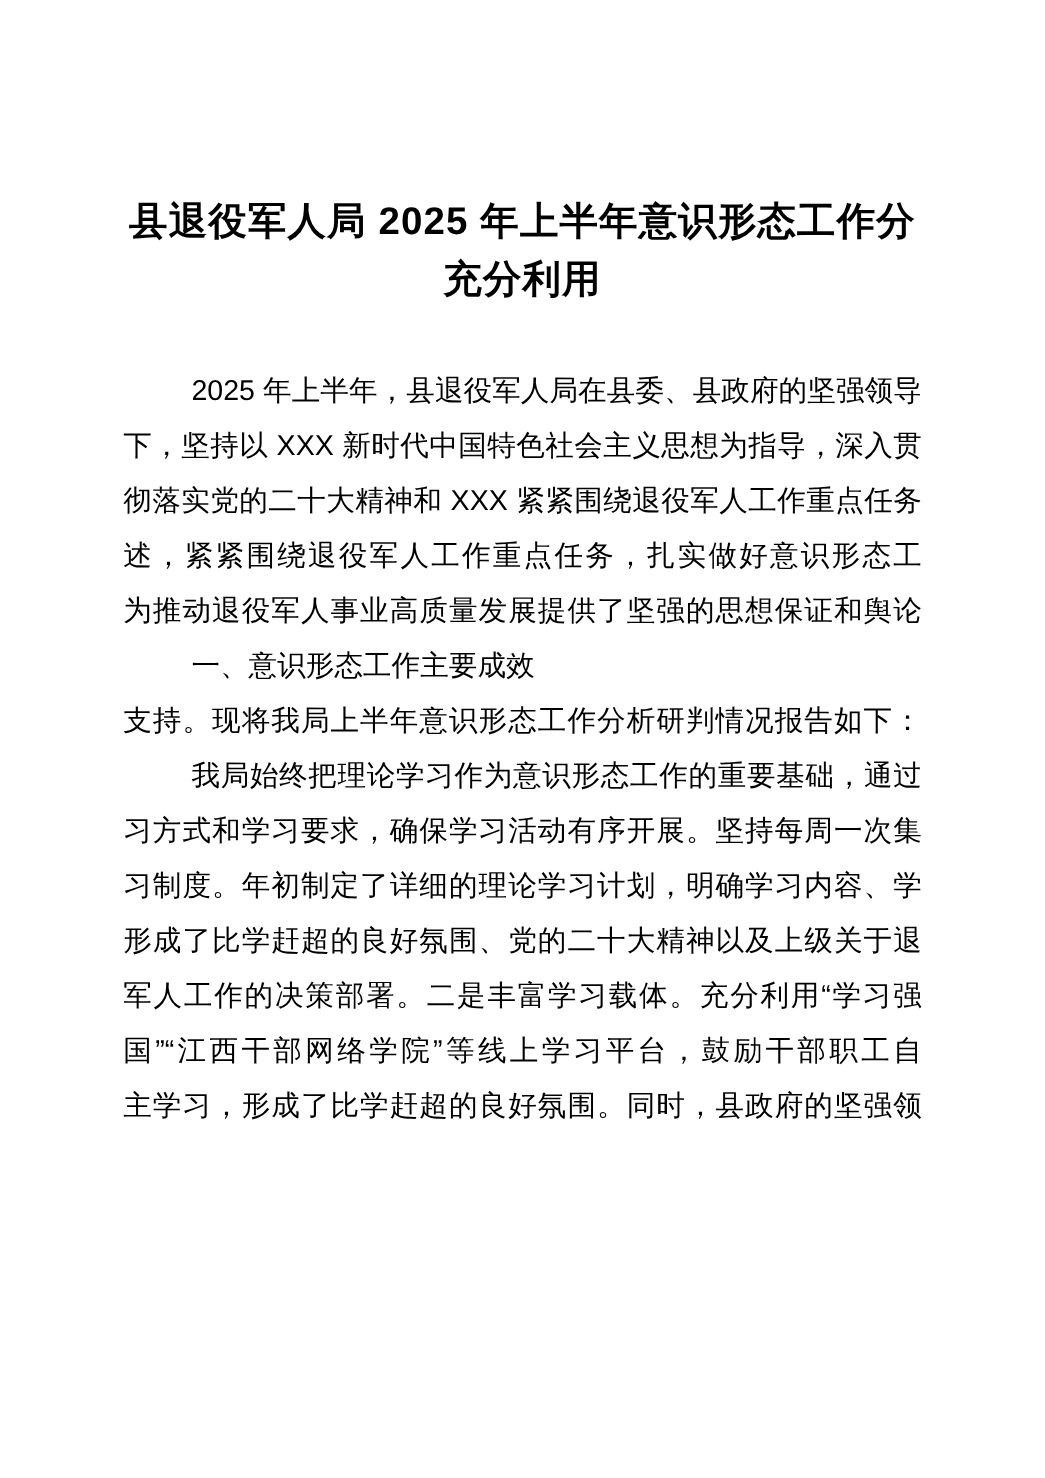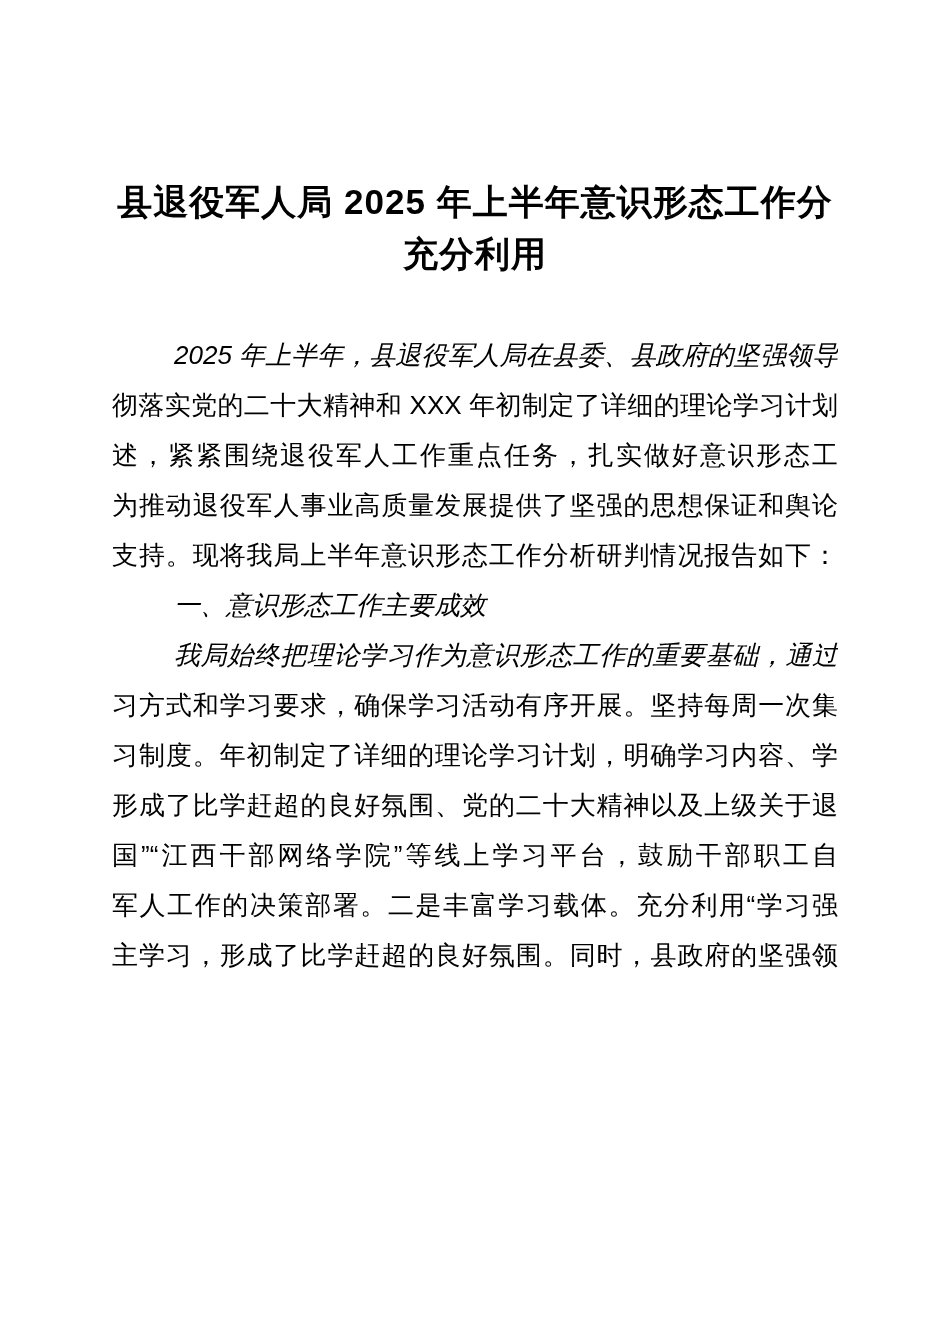--- a/index.html
+++ b/index.html
@@ -31,45 +31,45 @@
       overflow: hidden;
       max-height: 50px;
     }
     .fill {
       text-align: justify;
       text-align-last: justify;
       text-justify: inter-character;
     }
     .indent {
       text-indent: 62px;
-      font-style: italic;
     }
     .heading {
       text-align: left;
     }
   </style>
 </head>
 <body>
 
 <div class="page">
 
   <div class="doc-title">
     <div class="title-line">县退役军人局 2025 年上半年意识形态工作分</div>
     <div class="title-line">充分利用</div>
   </div>
 
   <div class="doc-body">
     <div class="line indent fill">2025 年上半年，县退役军人局在县委、县政府的坚强领导</div>
-    <div class="line fill">彻落实党的二十大精神和 XXX 年初制定了详细的理论学习计划</div>
+    <div class="line fill">下，坚持以 XXX 新时代中国特色社会主义思想为指导，深入贯</div>
+    <div class="line fill">彻落实党的二十大精神和 XXX 紧紧围绕退役军人工作重点任务</div>
     <div class="line fill">述，紧紧围绕退役军人工作重点任务，扎实做好意识形态工作，</div>
     <div class="line fill">为推动退役军人事业高质量发展提供了坚强的思想保证和舆论</div>
+    <div class="line indent heading">一、意识形态工作主要成效</div>
     <div class="line fill">支持。现将我局上半年意识形态工作分析研判情况报告如下：</div>
-    <div class="line indent heading">一、意识形态工作主要成效</div>
     <div class="line indent fill">我局始终把理论学习作为意识形态工作的重要基础，通过</div>
     <div class="line fill">习方式和学习要求，确保学习活动有序开展。坚持每周一次集</div>
     <div class="line fill">习制度。年初制定了详细的理论学习计划，明确学习内容、学</div>
     <div class="line fill">形成了比学赶超的良好氛围、党的二十大精神以及上级关于退役</div>
+    <div class="line fill">军人工作的决策部署。二是丰富学习载体。充分利用“学习强</div>
     <div class="line fill">国”“江西干部网络学院”等线上学习平台，鼓励干部职工自</div>
-    <div class="line fill">军人工作的决策部署。二是丰富学习载体。充分利用“学习强</div>
     <div class="line fill">主学习，形成了比学赶超的良好氛围。同时，县政府的坚强领导</div>
   </div>
 
 </div>
 
 </body></html>

